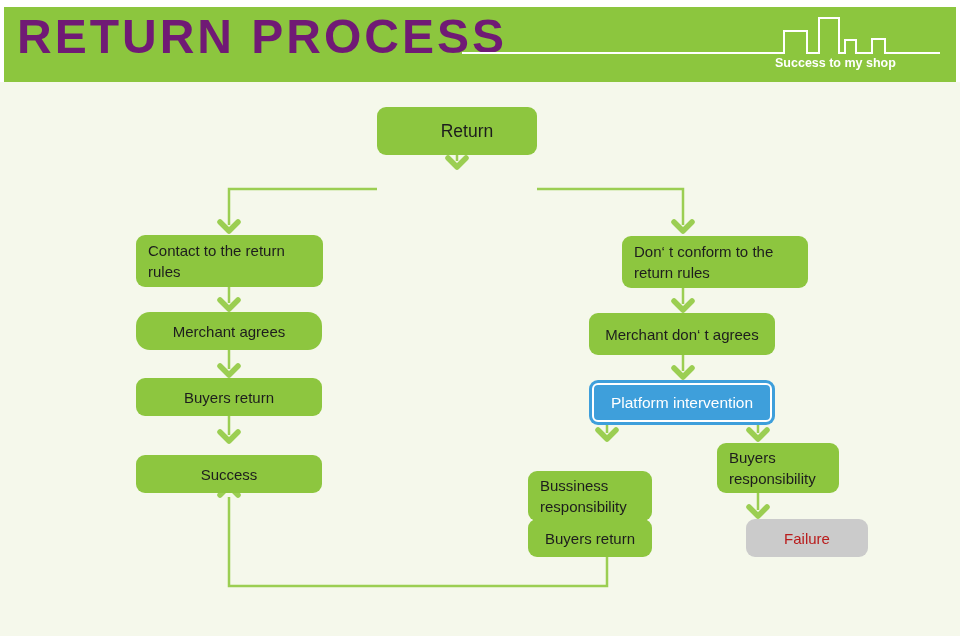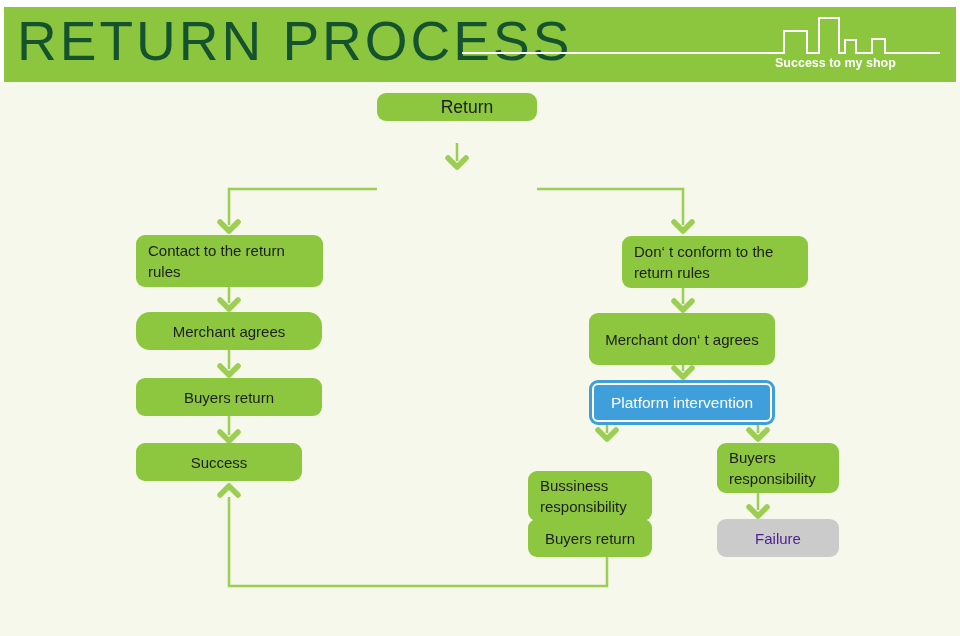--- a/index.html
+++ b/index.html
@@ -9,22 +9,22 @@
     position:relative; width:960px; height:636px;
     background:#ffffff; overflow:hidden;
   }
   
   #header {
     position:absolute; left:4px; top:7px; width:952px; height:75px;
     background:#8cc63e;
   }
   #header-title {
     position:absolute; left:13px; top:2px;
-    font-size:55px; font-weight:400; letter-spacing:3px;
-    color:#14532d; white-space:nowrap;
+    font-size:48px; font-weight:700; letter-spacing:3px;
+    color:#701a75; white-space:nowrap;
   }
   #header-skyline { position:absolute; left:0; top:0; }
   #header-tagline {
     position:absolute; left:771px; top:49px; width:130px;
     font-size:12.5px; font-weight:bold; color:#ffffff; white-space:nowrap;
   }
   
   #flow-bg {
     position:absolute; left:0; top:82px; width:960px; height:554px;
     background:#f5f8eb;
@@ -41,21 +41,21 @@
   .node.left-text {
     justify-content:flex-start; text-align:left; padding:0 12px;
   }
   .node.platform {
     background:#3e9fdb; color:#ffffff; font-size:15.5px;
   }
   .node.platform::before {
     content:""; position:absolute; inset:3px;
     border:2px solid #ffffff; border-radius:6px; pointer-events:none;
   }
-  .node.gray { background:#cbcbcb; color:#4c1d95; }
+  .node.gray { background:#cbcbcb; color:#b91c1c;margin-left:29px; }
 </style>
 </head>
 <body>
 
 <div id="canvas">
 
   <div id="header">
     <div id="header-title">RETURN PROCESS</div>
     <svg id="header-skyline" width="952" height="75" viewBox="0 0 952 75">
       <path d="M458,46 H780 V24 H803 V46 H815 V11 H835 V46 H841 V33 H852 V46 H868 V32 H881 V46 H936" fill="none" stroke="#ffffff" stroke-width="2" stroke-linejoin="miter"></path>
@@ -91,34 +91,34 @@
       <path d="M674,301 L683,310 L692,301"></path>
       <path d="M674,368 L683,377 L692,368"></path>
       <path d="M598,430 L607,439 L616,430"></path>
       <path d="M749,430 L758,439 L767,430"></path>
       <path d="M598,507 L607,516 L616,507"></path>
       <path d="M749,507 L758,516 L767,507"></path>
       <path d="M220,495 L229,486 L238,495"></path>
     </g>
   </svg>
 
-  <div class="node big" style="left:377px; top:93px; width:160px; height:28px;padding-left:20px;">Return</div>
+  <div class="node big" style="left:377px; top:107px; width:160px; height:48px;padding-left:20px;">Return</div>
 
 
   <div class="node left-text" style="left:136px; top:235px; width:187px; height:52px;">Contact to the return rules</div>
 
   <div class="node" style="left:136px; top:312px; width:186px; height:38px;border-radius:14px;">Merchant agrees</div>
 
   <div class="node" style="left:136px; top:378px; width:186px; height:38px;">Buyers return</div>
 
-  <div class="node" style="left:136px; top:443px; width:166px; height:38px;">Success</div>
+  <div class="node" style="left:136px; top:455px; width:186px; height:38px;">Success</div>
 
   <div class="node left-text" style="left:622px; top:236px; width:186px; height:52px;">Don‘ t conform to the return rules</div>
 
-  <div class="node" style="left:589px; top:313px; width:186px; height:52px;">Merchant don‘ t agrees</div>
+  <div class="node" style="left:589px; top:313px; width:186px; height:42px;">Merchant don‘ t agrees</div>
 
   <div class="node platform" style="left:589px; top:380px; width:186px; height:45px;">Platform intervention</div>
 
   <div class="node left-text" style="left:528px; top:443px; width:124px; height:50px;margin-top:28px;">Bussiness responsibility</div>
 
   <div class="node left-text" style="left:717px; top:443px; width:122px; height:50px;">Buyers responsibility</div>
 
   <div class="node" style="left:528px; top:519px; width:124px; height:38px;">Buyers return</div>
 
   <div class="node gray" style="left:717px; top:519px; width:122px; height:38px;">Failure</div>

